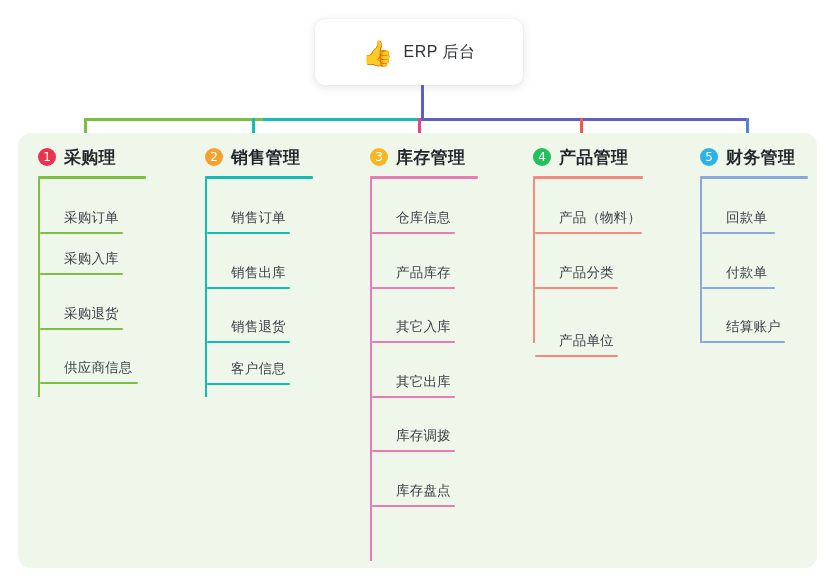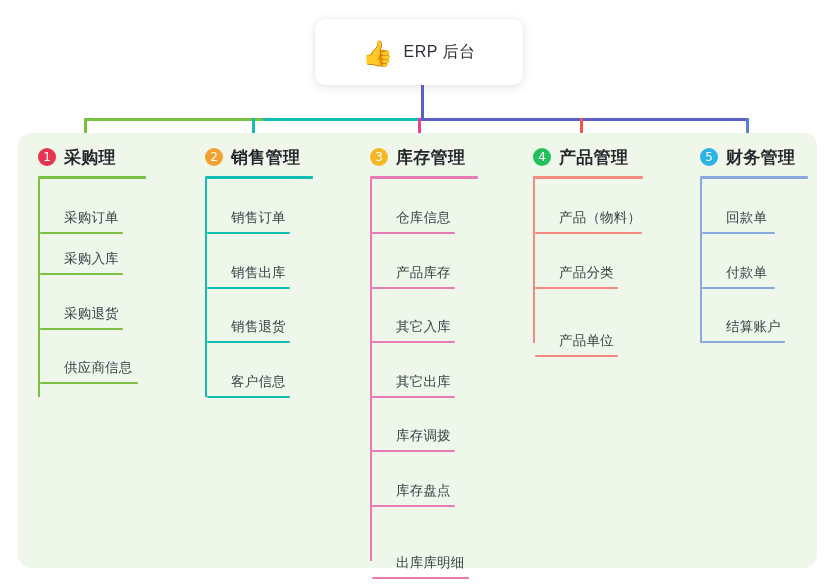--- a/index.html
+++ b/index.html
@@ -193,21 +193,21 @@
           </div>
           <div class="item" style="height: 54.5px;">
             <div class="item-label" style="padding-top: 30px;">销售出库</div>
             <div class="item-rule" style="width: 83px; background: rgb(20, 189, 180);"></div>
           </div>
           <div class="item" style="height: 54.5px;">
             <div class="item-label" style="padding-top: 30px;">销售退货</div>
             <div class="item-rule" style="width: 83px; background: rgb(20, 189, 180);"></div>
           </div>
           <div class="item" style="height: 54.5px;">
-            <div class="item-label" style="padding-top: 30px;">客户信息</div>
+            <div class="item-label" style="padding-top: 17px;">客户信息</div>
             <div class="item-rule" style="width: 83px; background: rgb(20, 189, 180);"></div>
           </div>
         </div>
       </div>
       <div class="column" style="left: 370px;">
         <div class="col-head">
           <span class="badge" style="background: rgb(245, 184, 36);">3</span>
           <span class="col-title">库存管理</span>
         </div>
         <div class="head-rule" style="width: 108px; background: rgb(232, 123, 180);"></div>
@@ -229,24 +229,20 @@
             <div class="item-label" style="padding-top: 30px;">其它出库</div>
             <div class="item-rule" style="width: 83px; background: rgb(232, 123, 180);"></div>
           </div>
           <div class="item" style="height: 54.5px;">
             <div class="item-label" style="padding-top: 30px;">库存调拨</div>
             <div class="item-rule" style="width: 83px; background: rgb(232, 123, 180);"></div>
           </div>
           <div class="item" style="height: 72px;">
             <div class="item-label" style="padding-top: 30px;">库存盘点</div>
             <div class="item-rule" style="width: 83px; background: rgb(232, 123, 180);"></div>
-          </div>
-          <div class="item" style="height: 54.5px;">
-            <div class="item-label" style="padding-top: 30px;">出库库明细</div>
-            <div class="item-rule" style="width: 97px; background: rgb(232, 123, 180);"></div>
           </div>
         </div>
       </div>
       <div class="column" style="left: 533px;">
         <div class="col-head">
           <span class="badge" style="background: rgb(34, 192, 91);">4</span>
           <span class="col-title">产品管理</span>
         </div>
         <div class="head-rule" style="width: 110px; background: rgb(245, 138, 128);"></div>
         <div class="items">

